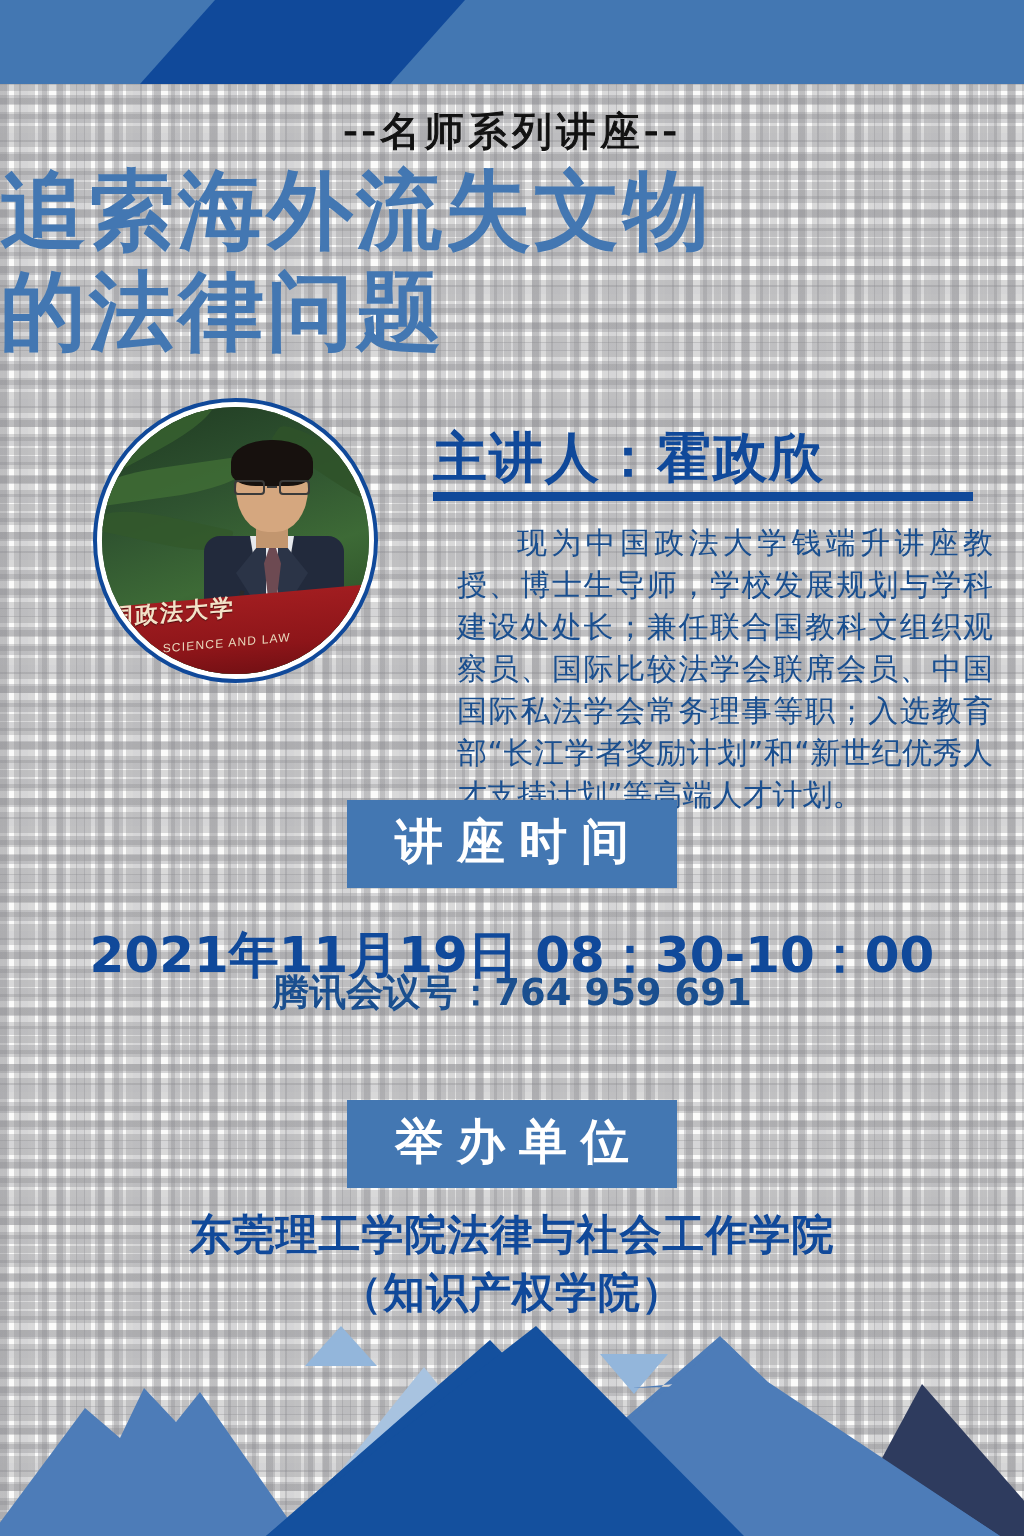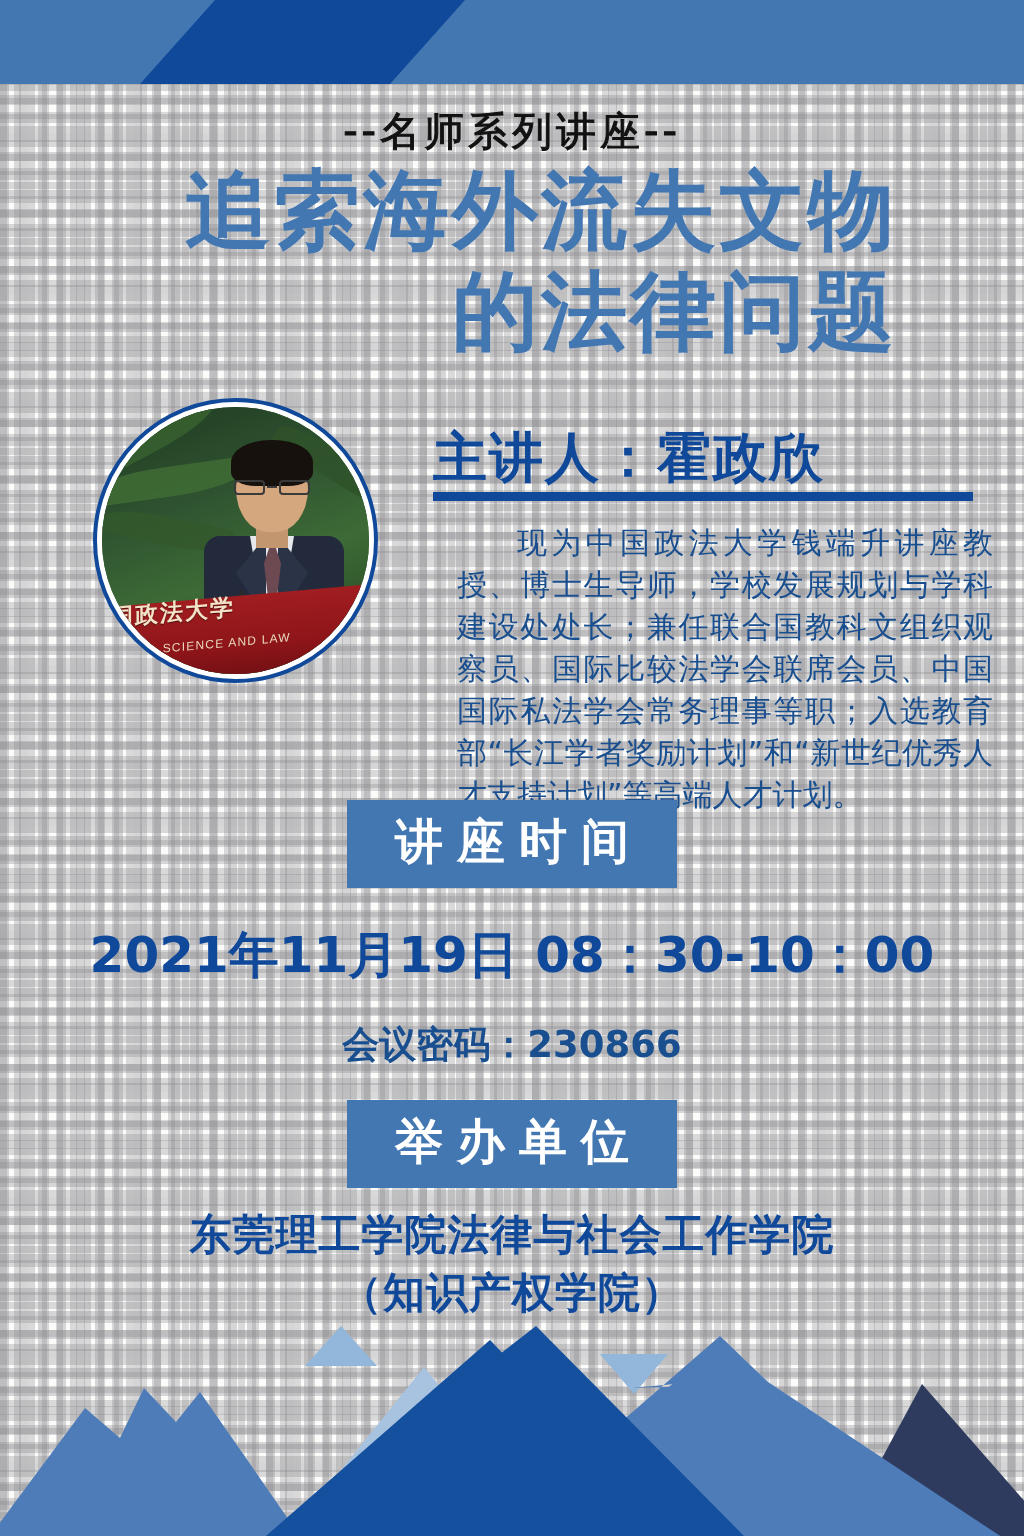--- a/index.html
+++ b/index.html
@@ -78,21 +78,21 @@
     font-size:40px; font-weight:normal; letter-spacing:4px;
     color:#121212;
     font-family:"DejaVu Sans","Liberation Sans",sans-serif;
     -webkit-text-stroke:1px #111;
     white-space:nowrap;
   }
 
   
   #title{
     position:absolute; top:160px; left:0; width:897px;
-    text-align:right;
+    text-align:left;
     color:#4377B2;
     font-size:86px; font-weight:bold; line-height:1.18;
     letter-spacing:3px;
     font-family:"DejaVu Sans","Liberation Sans",sans-serif;
   }
   #title .line{ display:block; }
 
   
   #photo-wrap{
     position:absolute; left:93px; top:398px;
@@ -272,21 +272,21 @@
       <div id="podium-en">ITICAL SCIENCE  AND LAW</div>
     </div>
   </div>
 
   <div id="speaker-name">主讲人：霍政欣</div>
   <div id="speaker-rule"></div>
   <div id="bio">现为中国政法大学钱端升讲座教授、博士生导师，学校发展规划与学科建设处处长；兼任联合国教科文组织观察员、国际比较法学会联席会员、中国国际私法学会常务理事等职；入选教育部“长江学者奖励计划”和“新世纪优秀人才支持计划”等高端人才计划。</div>
 
   <div class="banner" id="banner-time">讲座时间</div>
   <div id="time-main">2021年11月19日  08：30-10：00</div>
-  <div id="meeting-pw">会议密码：230866</div>
+  <div id="meeting-id">腾讯会议号：764 959 691</div>
 
   <div class="banner" id="banner-org">举办单位</div>
   <div id="org-line1">东莞理工学院法律与社会工作学院</div>
   <div id="org-line2">（知识产权学院）</div>
 </div>
 
 <svg id="mountains" viewBox="0 0 1024 210" preserveAspectRatio="none">
 
   <polygon fill="#A8C3E0" points="288,210 424,41 492,126 520,100 556,132 576,118 600,140 640,210"></polygon>
   <polygon fill="#93B6DB" points="305,40 341,0 377,40"></polygon>

